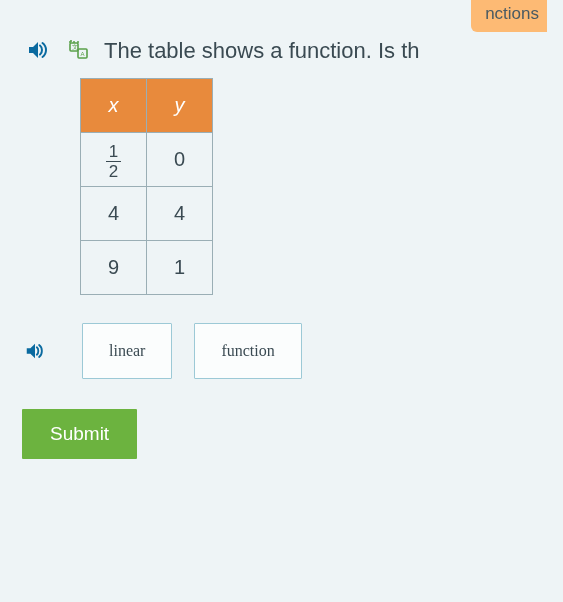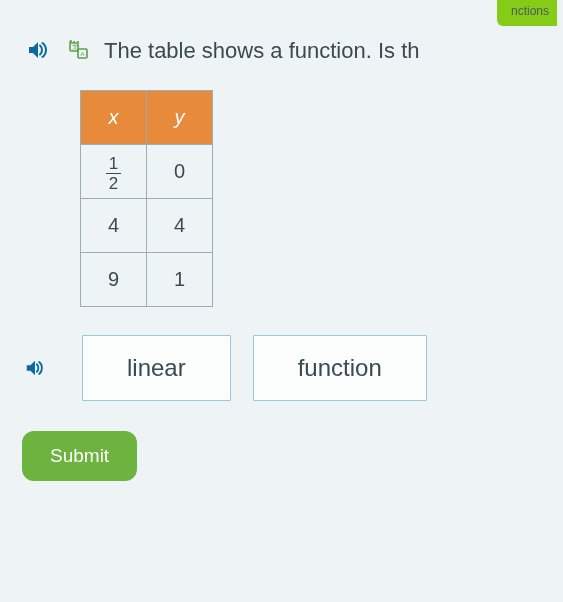--- a/index.html
+++ b/index.html
@@ -8,35 +8,35 @@
     background: #eef4f6;
     width: 563px;
     height: 602px;
     overflow: hidden;
     position: relative;
     color: #3a4a52;
   }
   .topbar-fragment {
     position: absolute;
     top: 0;
-    right: 6px;
-    background: #84cc16;
+    right: 16px;
+    background: #fdba74;
     padding: 4px 8px 8px 14px;
-    font-size: 12px;
+    font-size: 17px;
     border-bottom-left-radius: 6px;
     color: #4a5a62;
   }
   .content {
     padding: 36px 22px 22px 22px;
   }
   .question-row {
     display: flex;
     align-items: flex-start;
     gap: 10px;
-    margin-bottom: 26px;
+    margin-bottom: 14px;
   }
   .audio-icon {
     display: inline-flex;
     align-items: center;
     justify-content: center;
     width: 32px;
     height: 28px;
     color: #0a6aa0;
   }
   .audio-icon svg { width: 28px; height: 24px; }
@@ -99,33 +99,34 @@
     width: 26px;
     height: 24px;
     color: #0a6aa0;
     margin-right: 12px;
   }
   .small-audio svg { width: 24px; height: 22px; }
   .choice {
     border: 1.5px solid #9cc9d6;
     background: #fbfdfd;
     color: #3a4a52;
-    font-size: 24px;
-    padding: 18px 44px;
+    font-size: 16px;
+    padding: 18px 26px;
     cursor: pointer;
     border-radius: 1px;
+    font-family: Liberation Serif, serif;
   }
   .submit-btn {
     background: #6cb33f;
     color: #fff;
     border: none;
     font-size: 19px;
     padding: 14px 28px;
     cursor: pointer;
-    border-radius: 12px;
+    border-radius: 1px;
   }
 </style>
 </head>
 <body>
 
 <div class="topbar-fragment">nctions</div>
 
 <div class="content">
 
   <div class="question-row">

